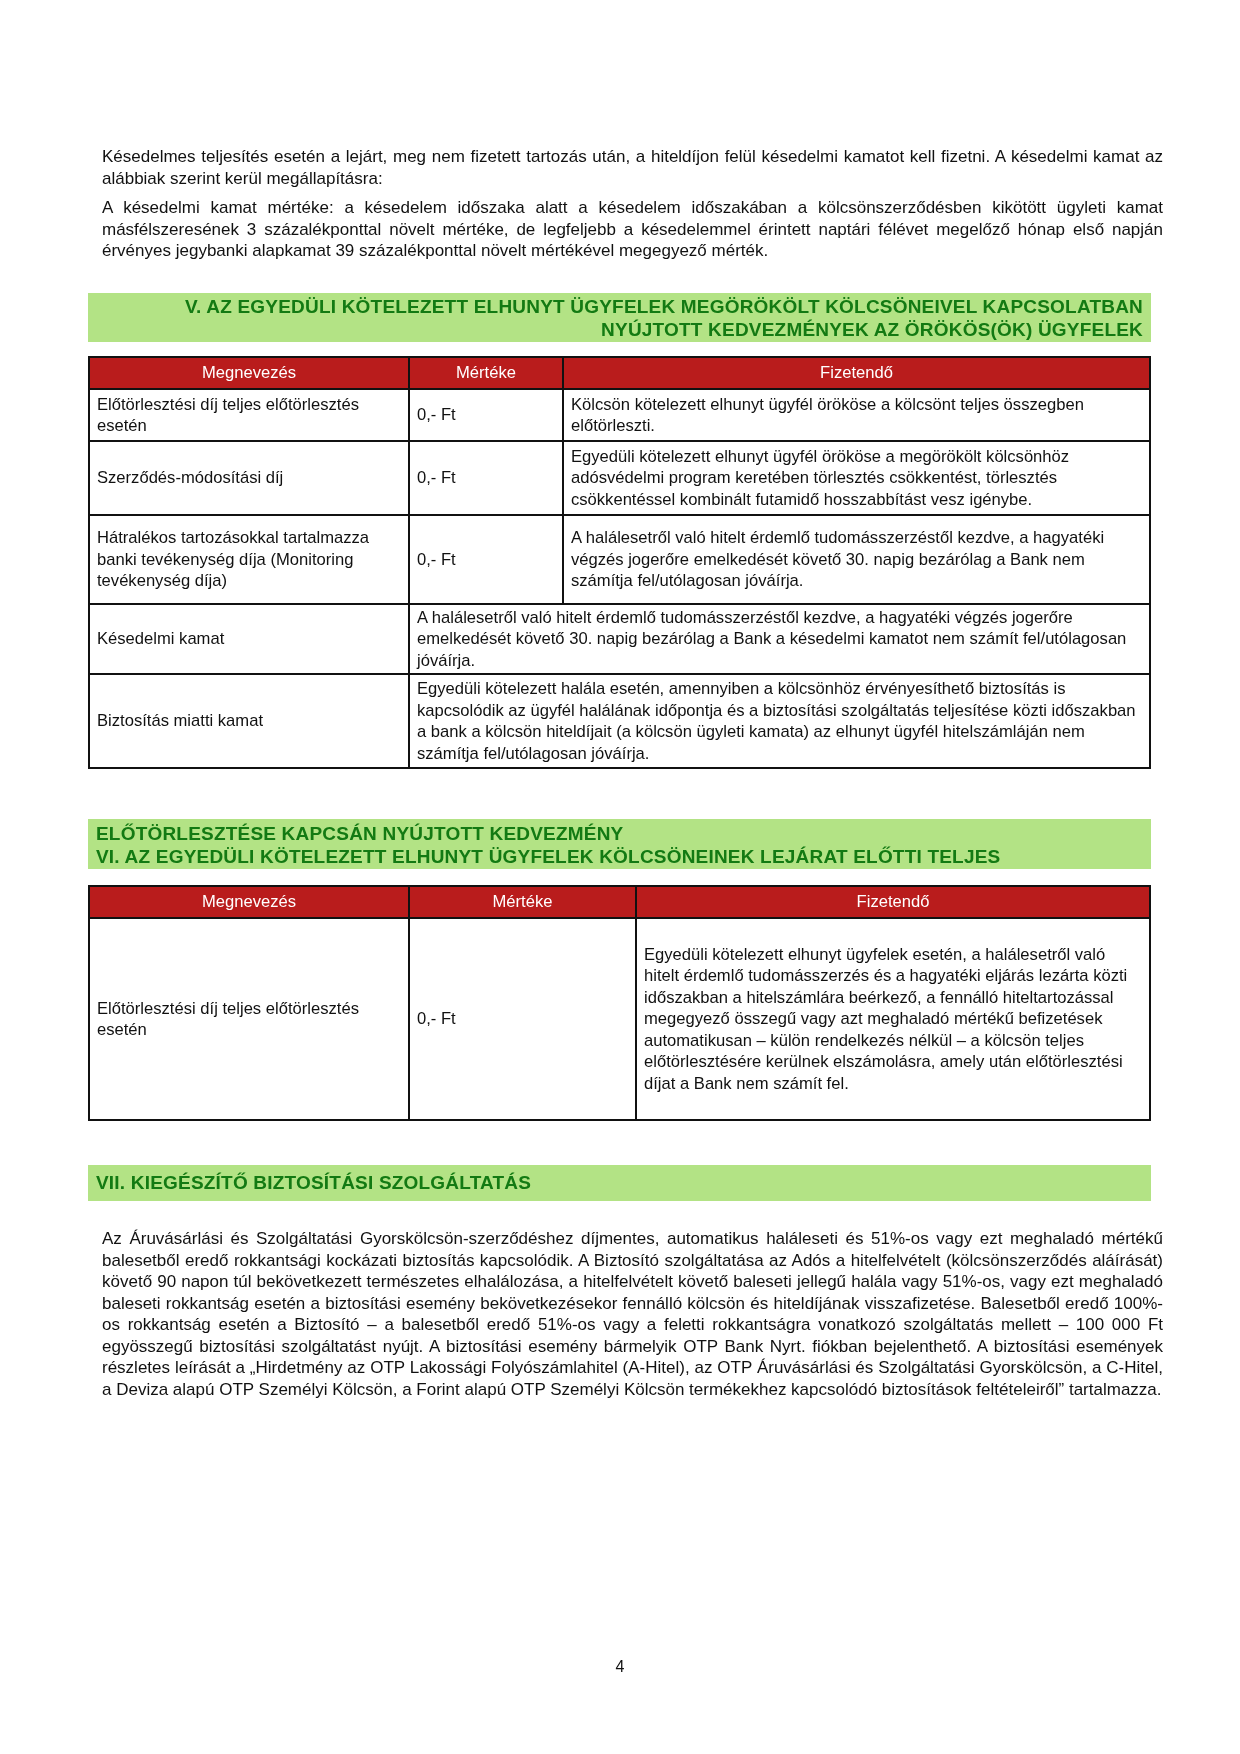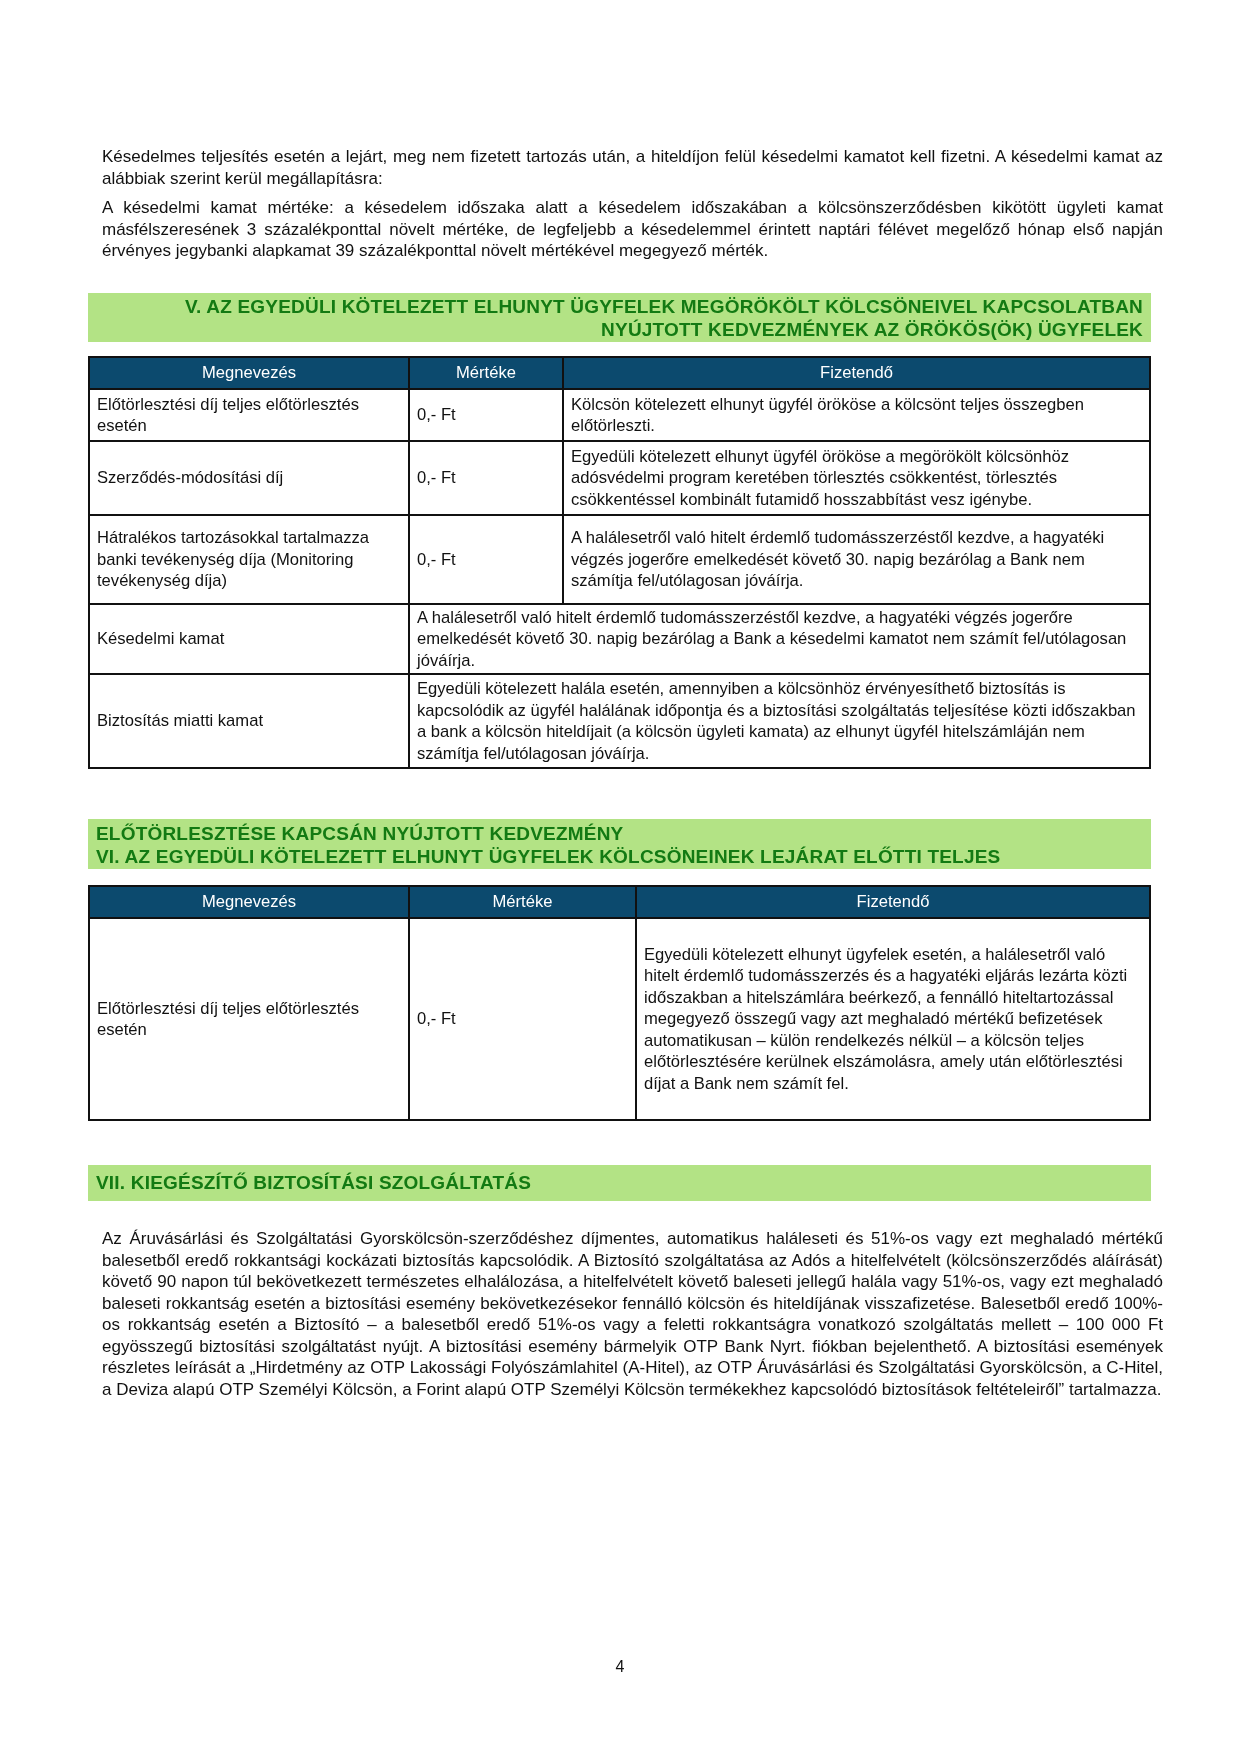--- a/index.html
+++ b/index.html
@@ -7,21 +7,21 @@
          font-family: "Liberation Sans", "DejaVu Sans", sans-serif; color: #111; }
   .page { position: absolute; left: 0; top: 0; width: 1240px; height: 1754px; }
   .section-bar { position: absolute; left: 88px; width: 1063px; background: #b3e385;
                  color: #137a13; font-weight: bold; font-size: 19px; line-height: 23px;
                  padding: 0 8px; box-sizing: border-box; letter-spacing: 0.2px; }
   .section-bar .t { display: block; }
   .para { position: absolute; left: 86px; width: 1061px; font-size: 17px; line-height: 21.5px;
           text-align: justify; margin: 16px; }
   table.grid { position: absolute; left: 88px; width: 1063px; border-collapse: collapse;
                font-size: 16.6px; line-height: 21.5px; table-layout: fixed; }
-  table.grid th { background: #0c4a6e; color: #ffffff; font-weight: normal; text-align: center;
+  table.grid th { background: #b91c1c; color: #ffffff; font-weight: normal; text-align: center;
                   border: 2px solid #111; height: 30px; padding: 0 6px; }
   table.grid td { border: 2px solid #111; padding: 1px 7px; vertical-align: middle; background: #fff; }
   table.grid td.c { text-align: left; }
   .page-num { position: absolute; left: 0; width: 1240px; top: 1658px; text-align: center;
               font-size: 16px; }
 </style>
 </head>
 <body>
 
 <div class="page">

